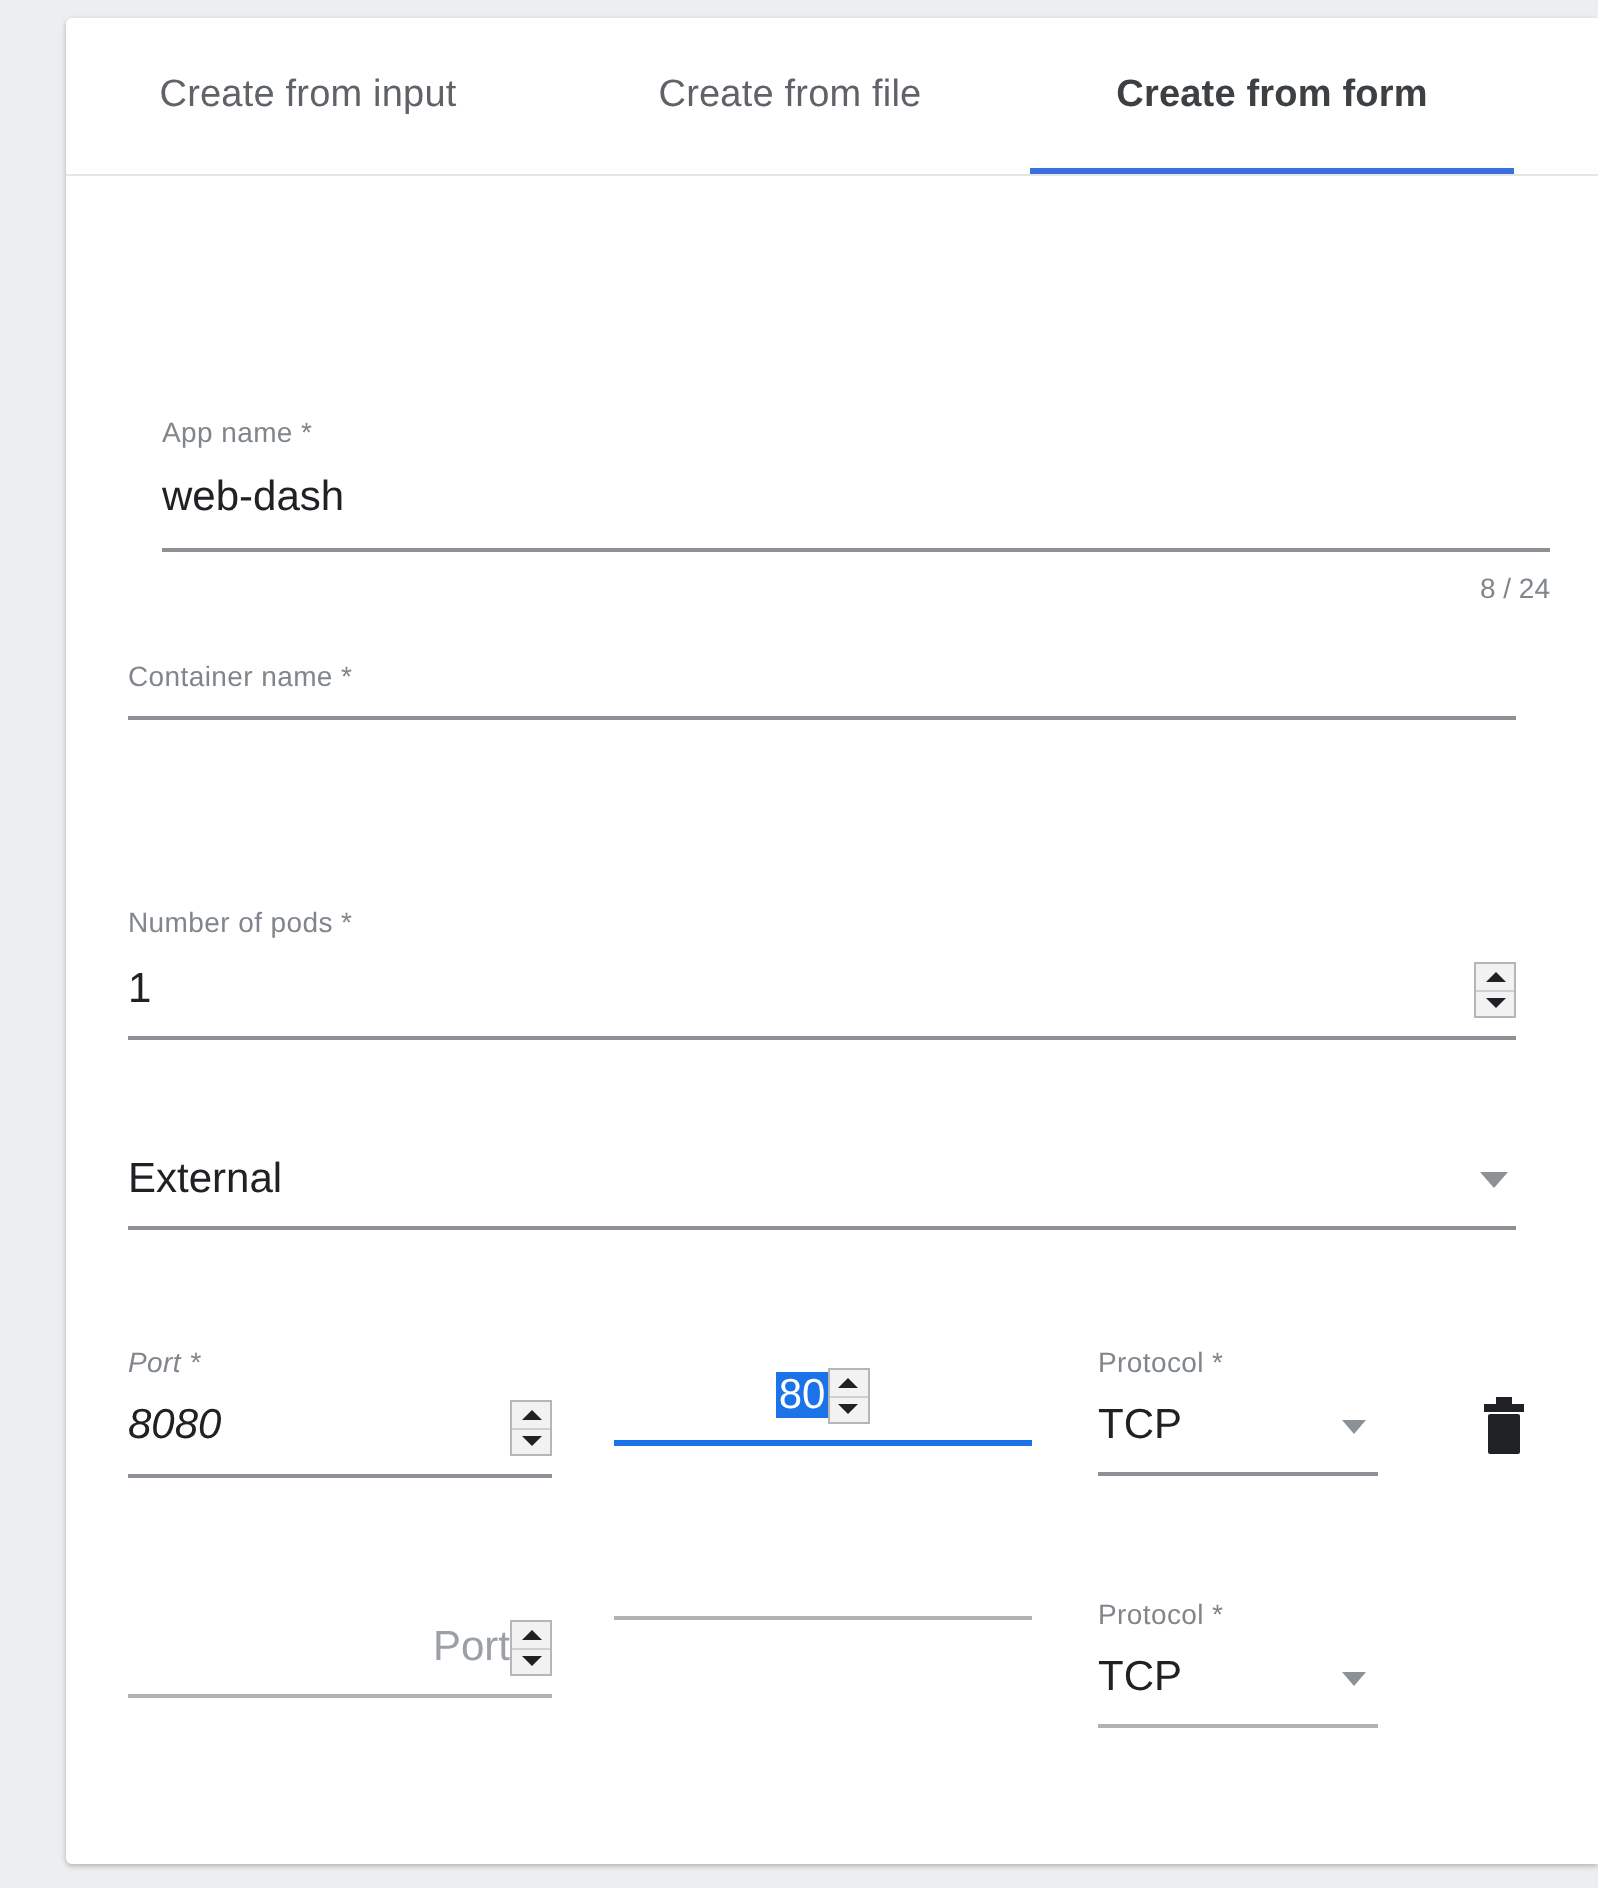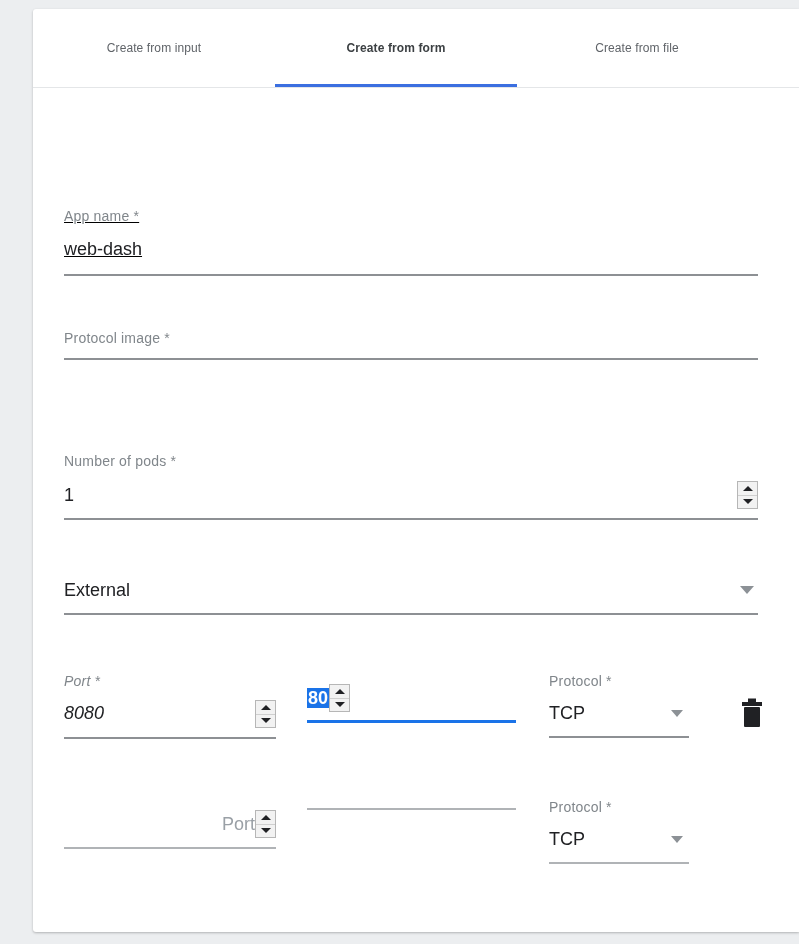--- a/index.html
+++ b/index.html
@@ -34,21 +34,21 @@
     height: 78px;
     border-bottom: 1px solid #e4e6e8;
     display: flex;
     align-items: center;
   }
   .tab {
     height: 78px;
     display: flex;
     align-items: center;
     justify-content: center;
-    font-size: 12px;
+    font-size: 19px;
     color: #5f6368;
     letter-spacing: .1px;
     cursor: pointer;
     user-select: none;
     position: relative;
     box-sizing: border-box;
   }
   .tab-1 { width: 242px; }
   .tab-2 { width: 240px; }
   .tab-3 { width: 242px; color: #3c4043; font-weight: bold; }
@@ -70,21 +70,21 @@
   .field-label {
     font-size: 14px;
     color: #80868b;
     letter-spacing: .2px;
     line-height: 16px;
     white-space: nowrap;
   }
   .field-label.focused { color: #3b6fe0; }
 
   .field-value {
-    font-size: 18px;
+    font-size: 21px;
     color: #202124;
     line-height: 26px;
     white-space: nowrap;
   }
   .field-value.placeholder { color: #9aa0a6; }
 
   .underline {
     height: 2px;
     background: #8d9094;
   }
@@ -156,39 +156,40 @@
 </style>
 </head>
 <body>
 
 <div class="card">
 
   <div class="tabbar">
     <div class="tab tab-1">
       <span>Create from input</span>
     </div>
+    <div class="tab tab-2">
+      <span>Create from file</span>
+    </div>
     <div class="tab tab-3">
       <span>Create from form</span>
       <span class="tab-underline"></span>
     </div>
-    <div class="tab tab-2">
-      <span>Create from file</span>
-    </div>
   </div>
 
   <div class="form">
 
-    <div class="abs" style="left:31px; top:120px; width:694px;text-decoration:underline;">
+    <div class="abs" style="left:48px; top:120px; width:694px;">
       <div class="field-label">App name *</div>
       <div class="field-value" style="margin-top:12px;">web-dash</div>
       <div class="underline" style="margin-top:12px;"></div>
+      <div class="counter" style="margin-top:10px;">8 / 24</div>
     </div>
 
     <div class="abs" style="left:31px; top:242px; width:694px;">
-      <div class="field-label">Protocol image *</div>
+      <div class="field-label">Container name *</div>
       <div class="underline" style="margin-top:12px;"></div>
     </div>
 
     <div class="abs" style="left:31px; top:365px; width:694px;">
       <div class="field-label">Number of pods *</div>
       <div style="margin-top:12px; display:flex; align-items:center; justify-content:space-between;">
         <div class="field-value">1</div>
         <div class="spinner">
           <div class="half top">
               <span class="tri-up"></span>
@@ -219,21 +220,21 @@
             </div>
           <div class="half">
               <span class="tri-down"></span>
             </div>
         </div>
       </div>
       <div class="underline" style="margin-top:9px;"></div>
     </div>
 
     <div class="abs" style="left:274px; top:585px; width:209px;">
-      <div style="margin-top:11px; display:flex; align-items:center; justify-content:flex-start;font-weight:bold;">
+      <div style="margin-top:11px; display:flex; align-items:center; justify-content:center;">
         <div class="field-value"><span class="sel-highlight">80</span></div>
         <div class="spinner">
           <div class="half top">
               <span class="tri-up"></span>
             </div>
           <div class="half">
               <span class="tri-down"></span>
             </div>
         </div>
       </div>

